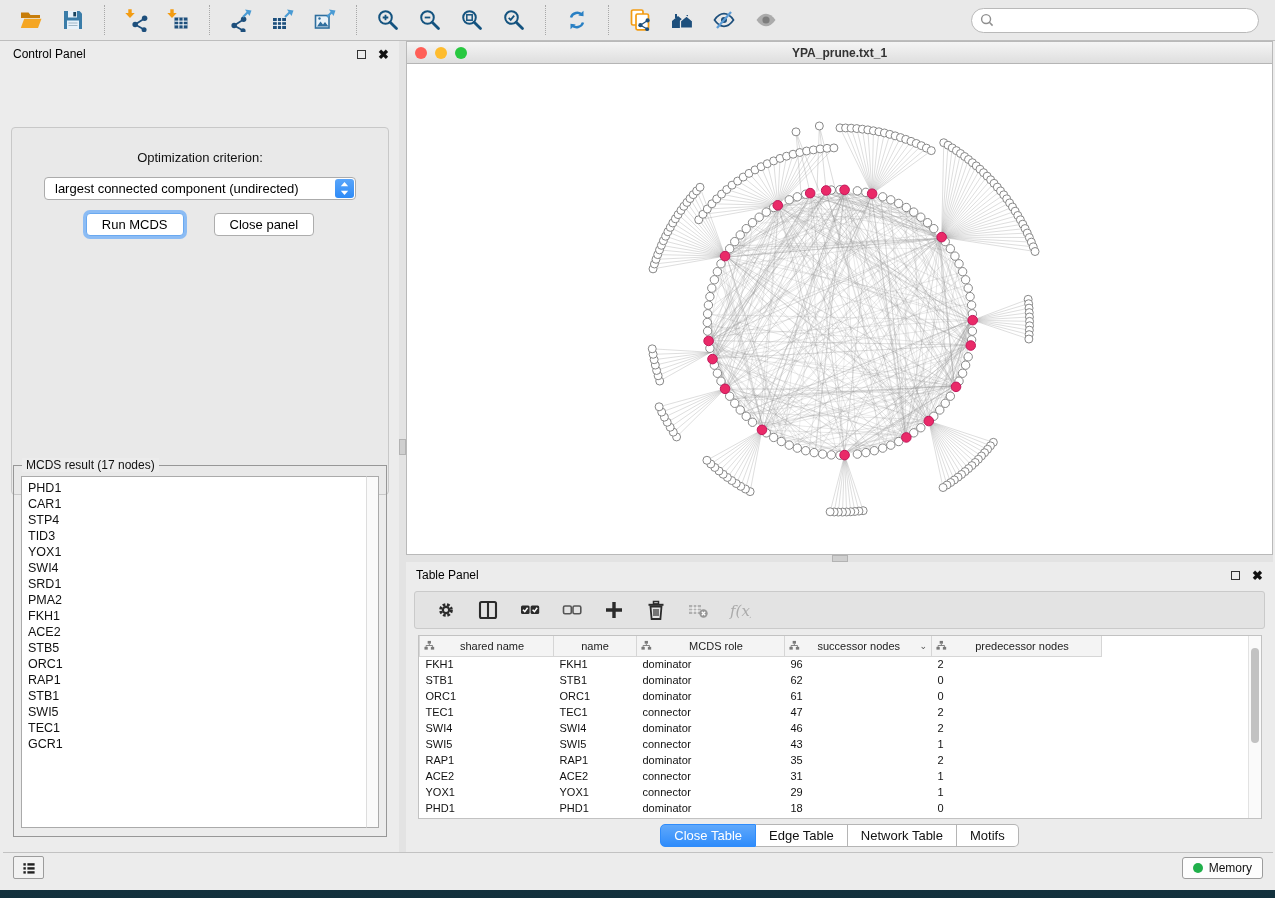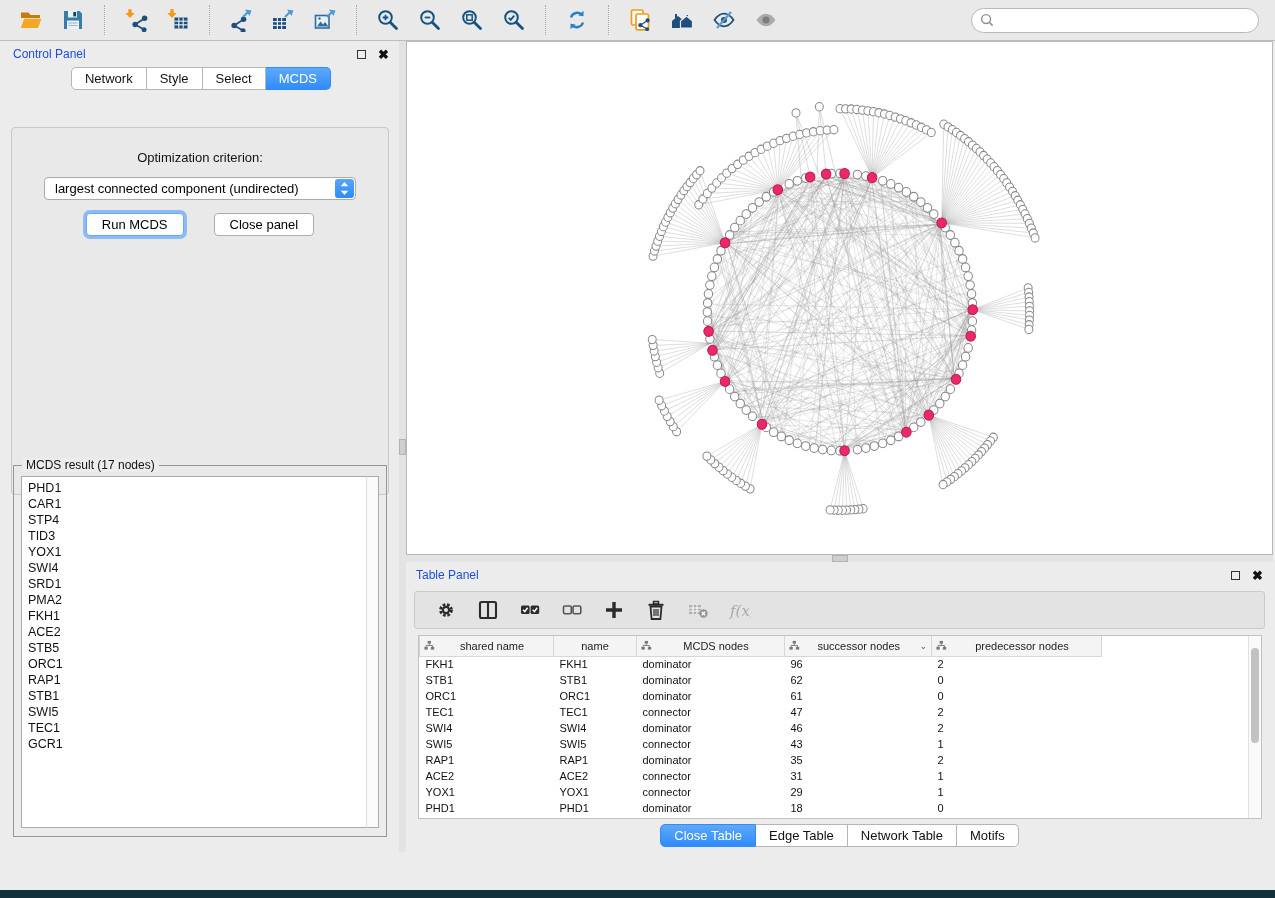--- a/index.html
+++ b/index.html
@@ -20,21 +20,21 @@
     border:1px solid #b9b9b9; border-radius:13px; background:#fff; padding:0 8px; }
   .search-box svg { width:14px; height:14px; margin-right:5px; flex:none; }
   .search-box input { border:none; outline:none; flex:1; font-size:12px; background:transparent; }
 
   
   .main-area { position:absolute; left:3px; right:2px; top:41px; bottom:38px; display:flex; }
 
   
   .control-panel { width:396px; background:#ececec; position:relative; flex:none; }
   .panel-titlebar { height:26px; display:flex; align-items:center; padding:0 10px; }
-  .panel-title { font-size:12px; color:#1d4ed8; }
+  .panel-title { font-size:12px; color:#000000; }
   .panel-titlebar .spacer { flex:1; }
   .float-icon { width:9px; height:9px; border:1.5px solid #333; margin-right:12px; cursor:pointer; }
   .close-icon { font-size:13px; font-weight:bold; color:#111; cursor:pointer; line-height:1; }
 
   .seg-tabs { display:flex; justify-content:center; }
   .seg { background:#fff; border:1px solid #b5b5b5; border-left:none; padding:3px 13px; font-size:13px;
     color:#111; cursor:pointer; }
   .seg:first-child { border-left:1px solid #b5b5b5; border-radius:5px 0 0 5px; }
   .seg:last-child { border-radius:0 5px 5px 0; }
   .seg.selected { background:linear-gradient(#5fa8fb,#2f8cfb); color:#fff; border-color:#2f8cfb; }
@@ -275,26 +275,20 @@
 
     <div class="main-area">
 
       <aside class="control-panel">
         <div class="panel-titlebar">
           <span class="panel-title">Control Panel</span>
           <span class="spacer"></span>
           <span class="float-icon"></span>
           <span class="close-icon">✖</span>
         </div>
-        <div class="seg-tabs" id="control-tabs">
-            <div class="seg">Network</div>
-            <div class="seg">Style</div>
-            <div class="seg">Select</div>
-            <div class="seg selected">MCDS</div>
-          </div>
         <div class="tab-content">
           <div class="opt-label">Optimization criterion:</div>
           <div class="dropdown">
             <span class="dd-value">largest connected component (undirected)</span>
             <span class="dd-stepper">
               <svg viewBox="0 0 16 16">
                   <path d="M8 2.6l3.1 3.6H4.9z" fill="#fff"></path>
                   <path d="M8 13.4l3.1-3.6H4.9z" fill="#fff"></path>
                 </svg>
             </span>
@@ -328,20 +322,26 @@
           <div class="result-scroll"></div>
         </div>
       </aside>
 
       <div class="v-divider">
         <div class="divider-handle"></div>
       </div>
 
       <section class="right-col">
         <div class="network-window">
+          <div class="net-titlebar">
+            <span class="tl" id="tl-red" style="background: rgb(255, 95, 87);"></span>
+            <span class="tl" id="tl-yellow" style="background: rgb(254, 188, 46);"></span>
+            <span class="tl" id="tl-green" style="background: rgb(40, 200, 64);"></span>
+            <span class="net-title">YPA_prune.txt_1</span>
+          </div>
           <svg id="network-canvas" viewBox="0 0 867 491" preserveAspectRatio="none">
               <g>
                 <line x1="438.6" y1="128.1" x2="409.5" y2="387.7" stroke="#8f8f8f" stroke-opacity="0.3" stroke-width="0.7"></line>
                 <line x1="438.6" y1="128.1" x2="351.7" y2="360.9" stroke="#8f8f8f" stroke-opacity="0.3" stroke-width="0.7"></line>
                 <line x1="438.6" y1="128.1" x2="363.7" y2="369.5" stroke="#8f8f8f" stroke-opacity="0.3" stroke-width="0.7"></line>
                 <line x1="438.6" y1="128.1" x2="328.4" y2="181.5" stroke="#8f8f8f" stroke-opacity="0.3" stroke-width="0.7"></line>
                 <line x1="438.6" y1="128.1" x2="403.0" y2="386.3" stroke="#8f8f8f" stroke-opacity="0.3" stroke-width="0.7"></line>
                 <line x1="438.6" y1="128.1" x2="497.1" y2="144.2" stroke="#8f8f8f" stroke-opacity="0.3" stroke-width="0.7"></line>
                 <line x1="438.6" y1="128.1" x2="409.0" y2="387.6" stroke="#8f8f8f" stroke-opacity="0.3" stroke-width="0.7"></line>
                 <line x1="438.6" y1="128.1" x2="351.9" y2="361.1" stroke="#8f8f8f" stroke-opacity="0.3" stroke-width="0.7"></line>
@@ -1240,21 +1240,21 @@
                     <th>
                       <span class="th-inner">
                         <svg viewBox="0 0 12 11">
                           <g fill="#787878">
                             <rect x="4" y="0.5" width="3.6" height="3"></rect>
                             <rect x="0.5" y="7" width="3.6" height="3"></rect>
                             <rect x="7.5" y="7" width="3.6" height="3"></rect>
                           </g>
                           <path d="M5.8 3.5v2M2.3 7V5.5h7v1.5" fill="none" stroke="#787878" stroke-width="1"></path>
                         </svg>
-                        <span class="th-label">MCDS nodes</span>
+                        <span class="th-label">MCDS role</span>
                       </span>
                     </th>
                     <th>
                       <span class="th-inner">
                         <svg viewBox="0 0 12 11">
                           <g fill="#787878">
                             <rect x="4" y="0.5" width="3.6" height="3"></rect>
                             <rect x="0.5" y="7" width="3.6" height="3"></rect>
                             <rect x="7.5" y="7" width="3.6" height="3"></rect>
                           </g>
@@ -1361,15 +1361,34 @@
                 <div class="seg selected">Close Table</div>
                 <div class="seg">Edge Table</div>
                 <div class="seg">Network Table</div>
                 <div class="seg">Motifs</div>
               </div>
           </div>
         </div>
       </section>
     </div>
 
+    <div class="statusbar">
+      <button class="status-left-btn">
+        <svg viewBox="0 0 20 20" width="16" height="16">
+            <g fill="#222">
+          <rect x="3" y="4" width="3" height="3"></rect>
+              <rect x="8" y="4" width="9" height="3"></rect>
+          <rect x="3" y="9" width="3" height="3"></rect>
+              <rect x="8" y="9" width="9" height="3"></rect>
+          <rect x="3" y="14" width="3" height="3"></rect>
+              <rect x="8" y="14" width="9" height="3"></rect>
+            </g>
+          </svg>
+      </button>
+      <span class="spacer"></span>
+      <button class="memory-btn">
+        <span class="mem-dot" id="mem-dot" style="background: rgb(31, 175, 74);"></span>
+        <span>Memory</span>
+      </button>
+    </div>
 
   </div>
 </div>
 
 </body></html>

